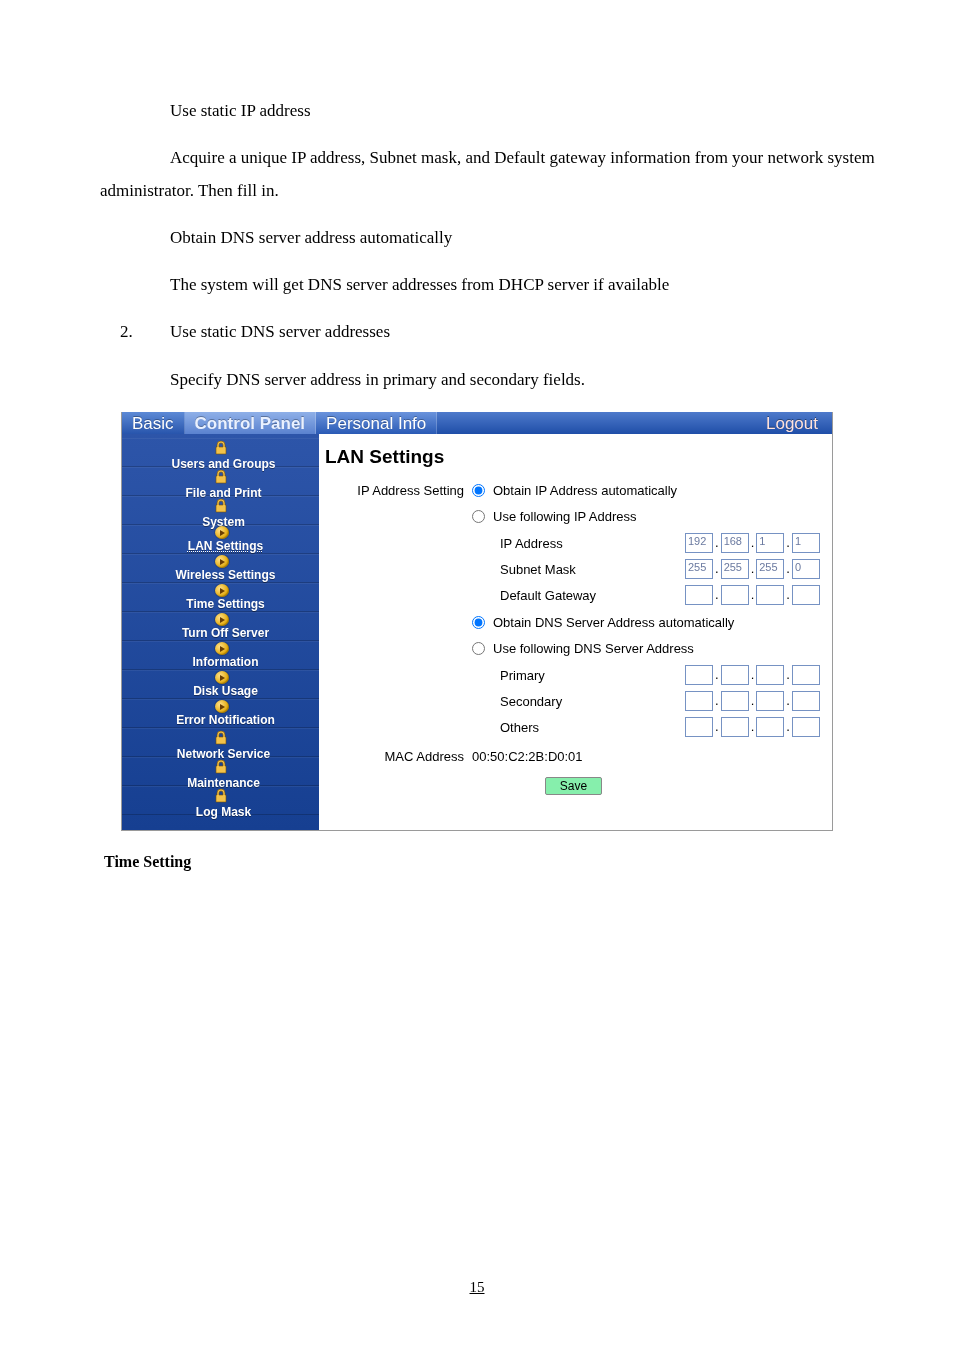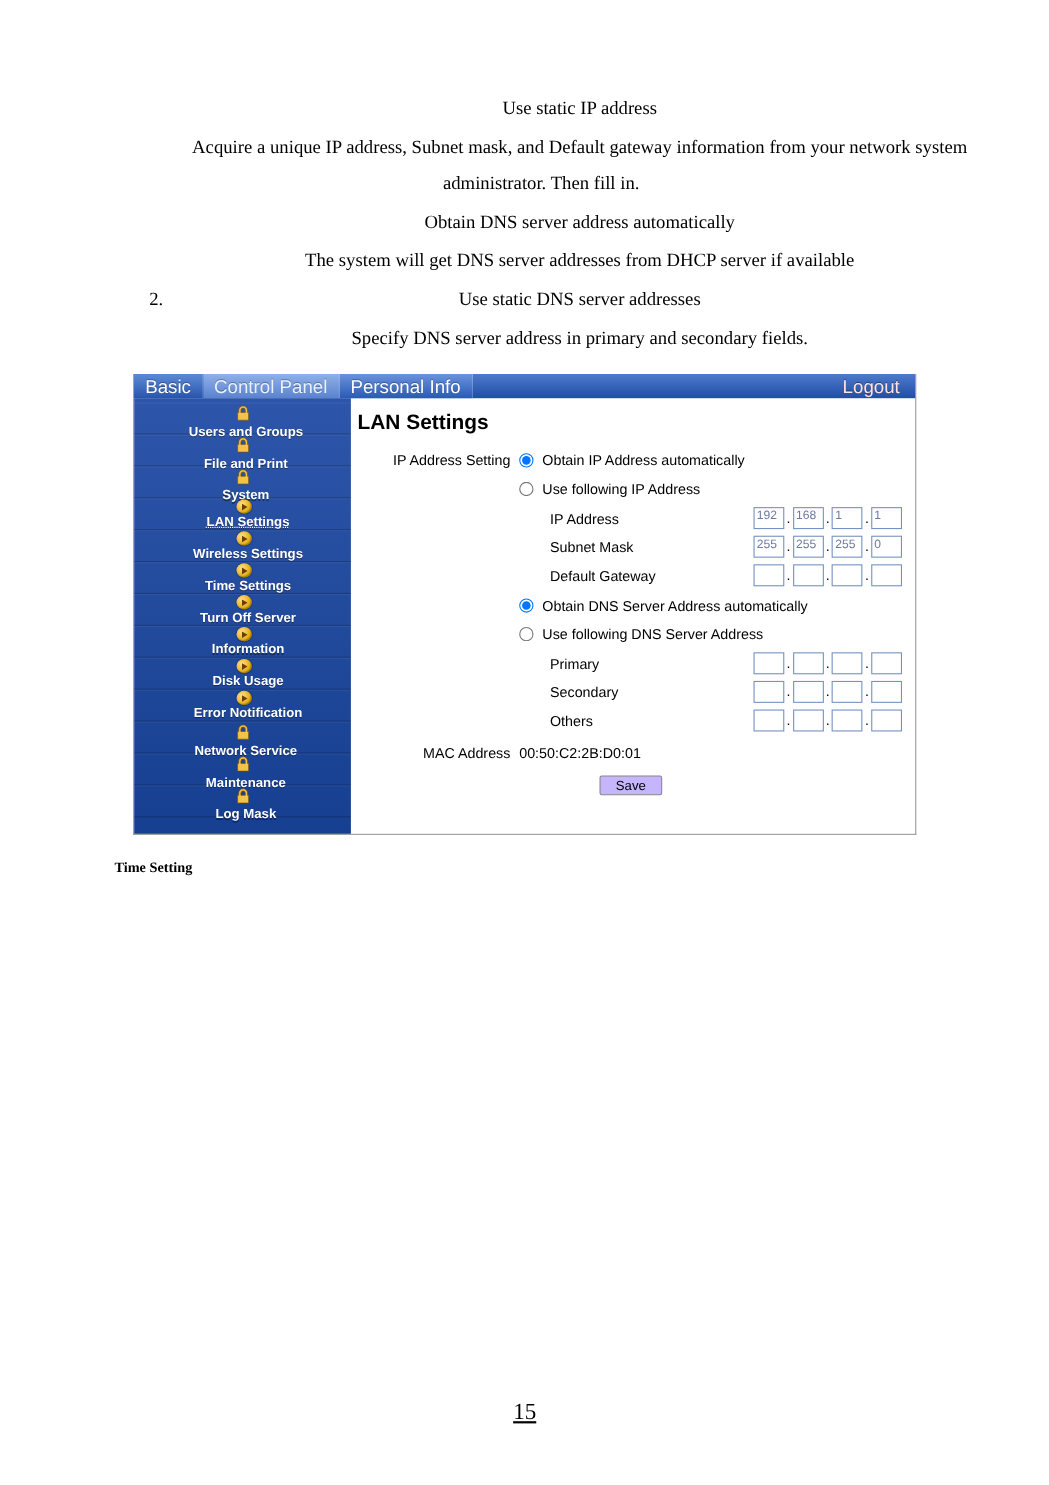--- a/index.html
+++ b/index.html
@@ -8,21 +8,21 @@
     width: 954px;
     height: 1350px;
     font-family: "Palatino Linotype", "Book Antiqua", Georgia, serif;
     font-size: 17px;
     color: #000;
     background: #fff;
     position: relative;
   }
   .page { padding: 80px 70px 0 70px; }
   .doc-text { line-height: 1.9; }
-  .doc-text .para { margin: 3px 0; text-align: center; }
+  .doc-text .para { margin: 15px 0; }
   .indent { padding-left: 100px; }
   .indent-num { display: flex; }
   .indent-num .num { width: 44px; padding-left: 50px; box-sizing: content-box; }
   .indent-num .txt { flex: 1; padding-left: 6px; }
 
   
   .panel {
     margin: 16px auto 0 auto;
     width: 712px;
     font-family: Arial, Helvetica, sans-serif;
@@ -44,20 +44,21 @@
     padding: 2px 10px 0 10px;
     display: flex;
     align-items: center;
     border-right: 1px solid rgba(255,255,255,0.2);
     background: linear-gradient(#6a93dc, #2a5ab5);
     text-shadow: 0 -1px 0 rgba(0,0,0,.3);
   }
   .tab.active {
     background: linear-gradient(#8fb0e8, #5a82cf);
     color: #eaf1ff;
+    font-weight: bold;
   }
   .tab.basic { background: linear-gradient(#5d8ad6, #2855ac); }
   .tabbar .spacer { flex: 1; }
   .logout {
     padding: 2px 14px 0 14px;
     color: #ffe3de;
     display: flex;
     align-items: center;
     text-shadow: 0 -1px 0 rgba(0,0,0,.4);
   }
@@ -130,35 +131,35 @@
     display:inline-block; vertical-align:middle;
   }
   .ipbox.filled { color:#6b7aa0; }
   .dot { padding: 0 2px 2px 2px; display:inline-block; }
   input[type=text].hostname {
     height: 18px; width: 180px; border: 1px solid #999; font-size: 11px; padding-left: 3px;
     font-family: Arial;
   }
   input[type=radio]{ margin: 0 4px 0 0; vertical-align: middle; }
   button.save {
-    font-family: Arial; font-size: 12px; padding: 1px 14px; background: #c4b5fd;
+    font-family: Arial; font-size: 12px; padding: 1px 14px; background: #86efac;
     border: 1px solid #888; border-radius: 2px;
   }
 
   .after { margin-top: 22px; }
-  .after h3 { font-family: "Palatino Linotype", Georgia, serif; font-weight: bold; font-size: 13px; margin: 0 0 6px 34px; }
+  .after h3 { font-family: "Palatino Linotype", Georgia, serif; font-weight: bold; font-size: 16px; margin: 0 0 6px 34px; }
   .bullets { margin: 0; padding-left: 72px; }
   .bullets li { line-height: 2.0; padding-left: 6px; }
   .bullets li::marker { font-size: 16px; }
 
   .pagenum {
     position: absolute;
     left: 0; right: 0; bottom: 54px;
     text-align: center;
-    font-size: 21px;
+    font-size: 15px;
     text-decoration: underline;
   }
 </style>
 </head>
 <body>
 
 <div class="page">
 
   <div class="doc-text">
     <div class="para indent">Use static IP address</div>

